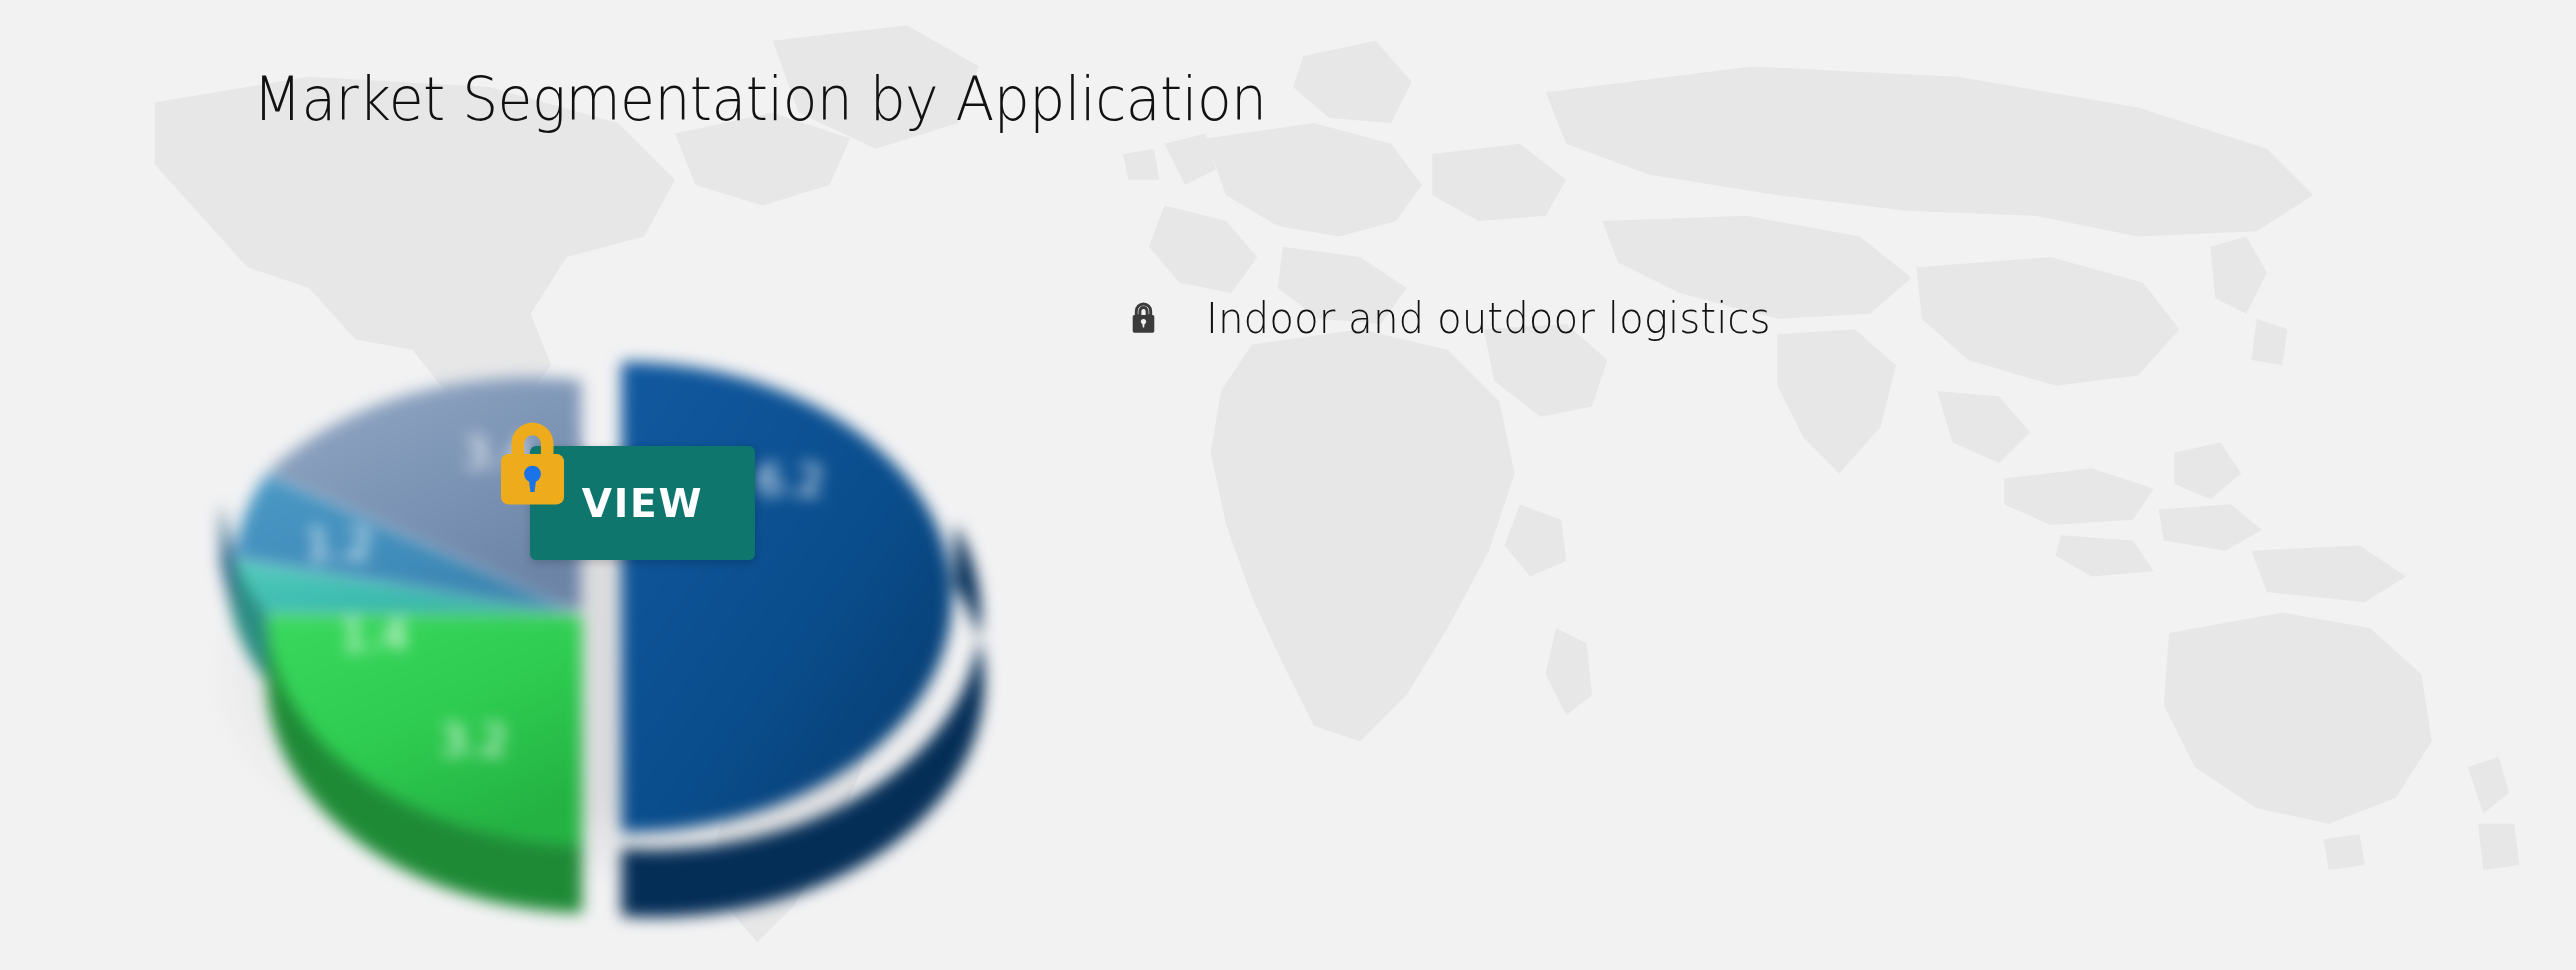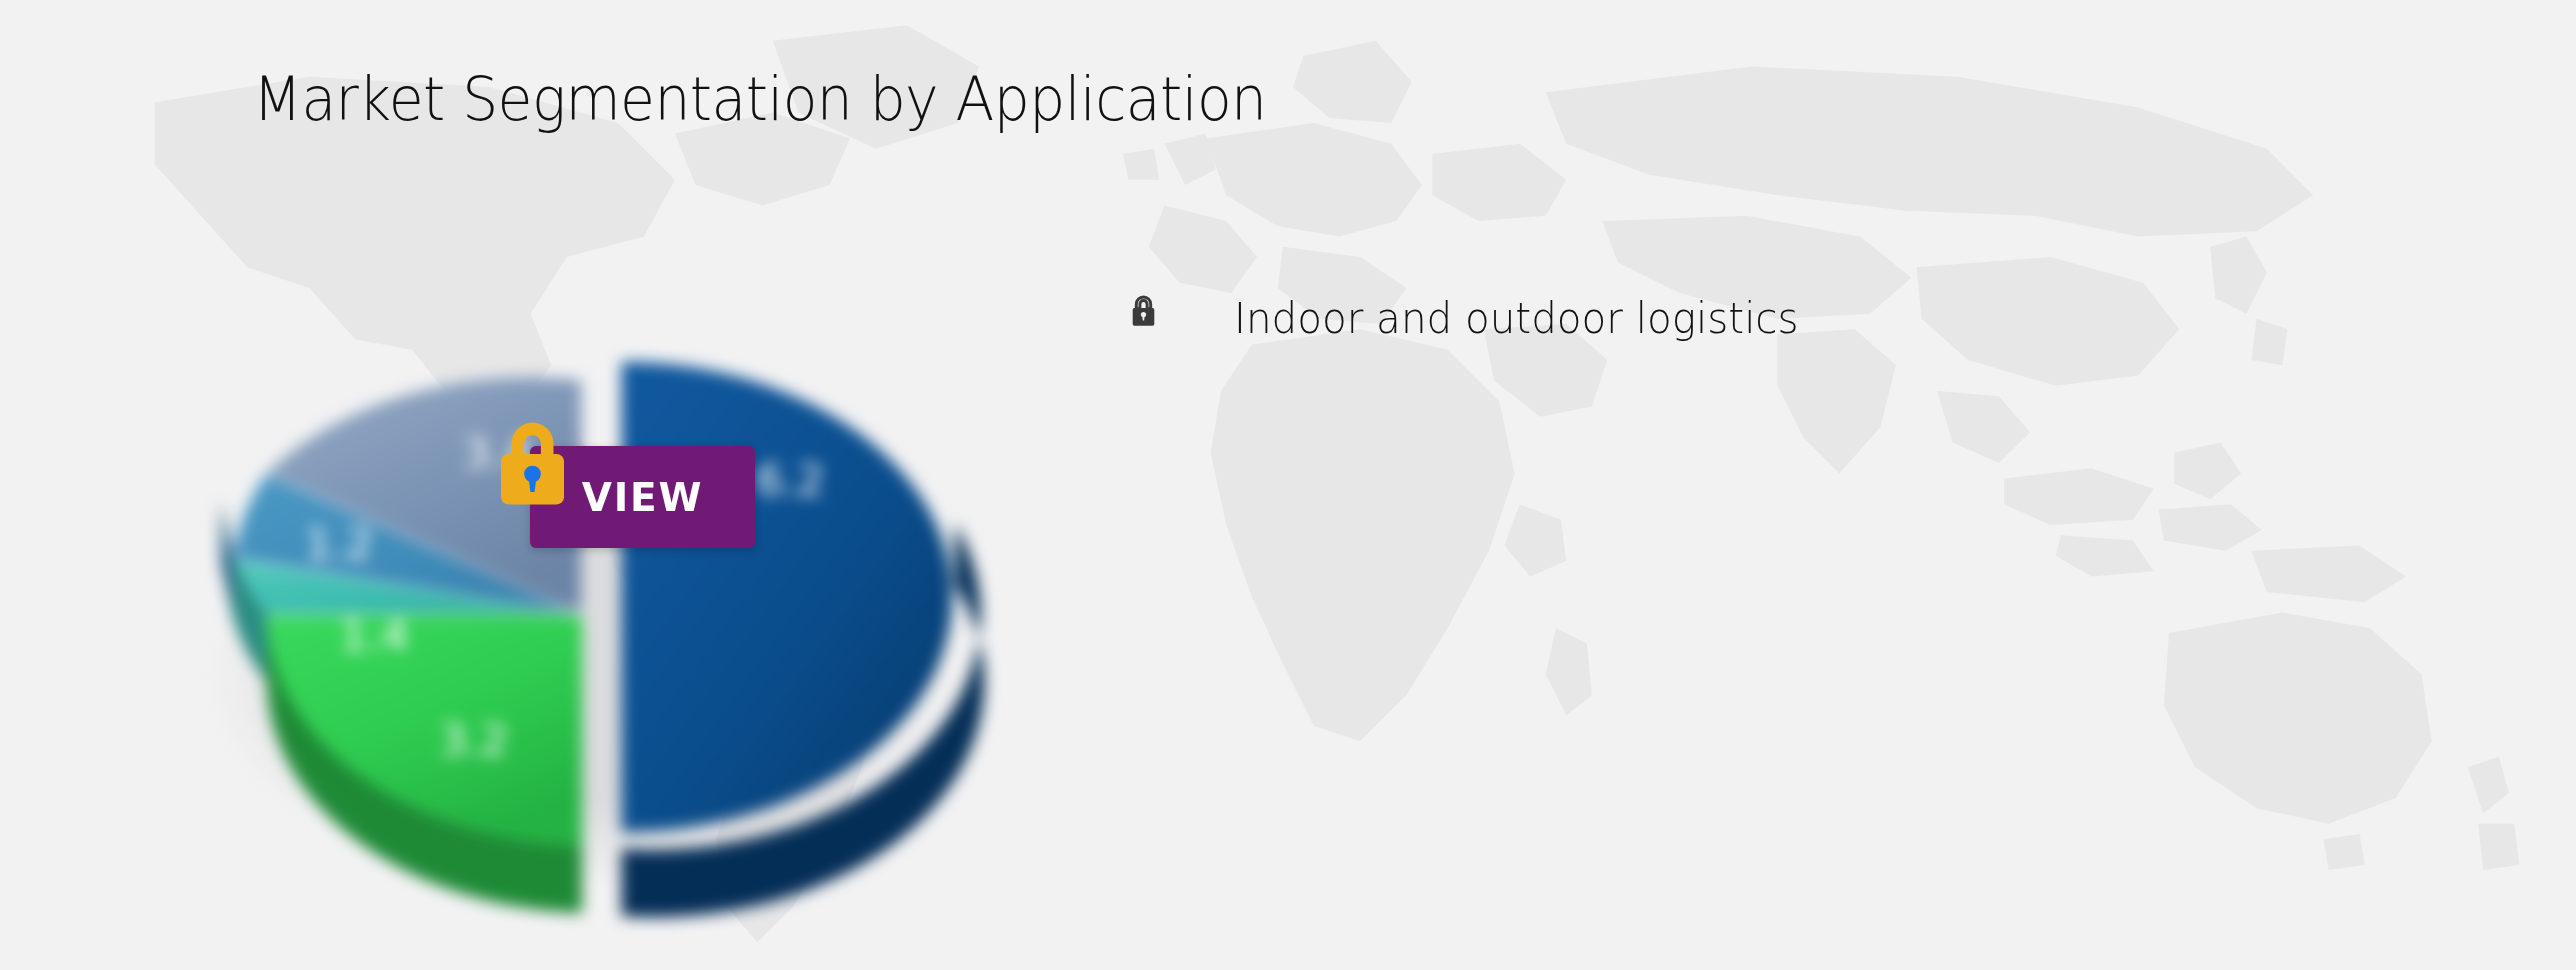--- a/index.html
+++ b/index.html
@@ -42,22 +42,22 @@
   }
   #pie-blur svg{display:block;}
 
   
   #view-overlay{
     position:absolute;left:480px;top:410px;
     width:281px;height:152px;
   }
   #view-button{
     position:absolute;left:50px;top:36px;
-    width:225px;height:102px;
-    background:#701a75;
+    width:225px;height:114px;
+    background:#0f766e;
     border-radius:5.9px;
     display:flex;align-items:center;justify-content:center;
     box-shadow:0 2.3px 8.2px rgba(0,0,0,.18);
     cursor:pointer;
   }
   #view-button span{
     color:#ffffff;
     font-family:"DejaVu Sans", sans-serif;
     font-weight:bold;
     font-size:39px;
@@ -67,21 +67,21 @@
     position:absolute;left:0px;top:0px;
     width:105px;height:105px;
   }
 
   
   #legend{
     position:absolute;left:1127px;top:293px;
     display:flex;flex-direction:column;gap:53px;
   }
   .legend-row{
-    display:flex;gap:74px;
+    display:flex;align-items:center;gap:46px;
   }
   .legend-lock{width:33px;height:36px;flex:0 0 auto;}
   .legend-label{
     font-family:"DejaVu Sans", sans-serif;
     font-weight:300;
     font-size:43px;
     color:#121212;
     white-space:nowrap;
     transform:scaleX(0.94);
     transform-origin:left center;

